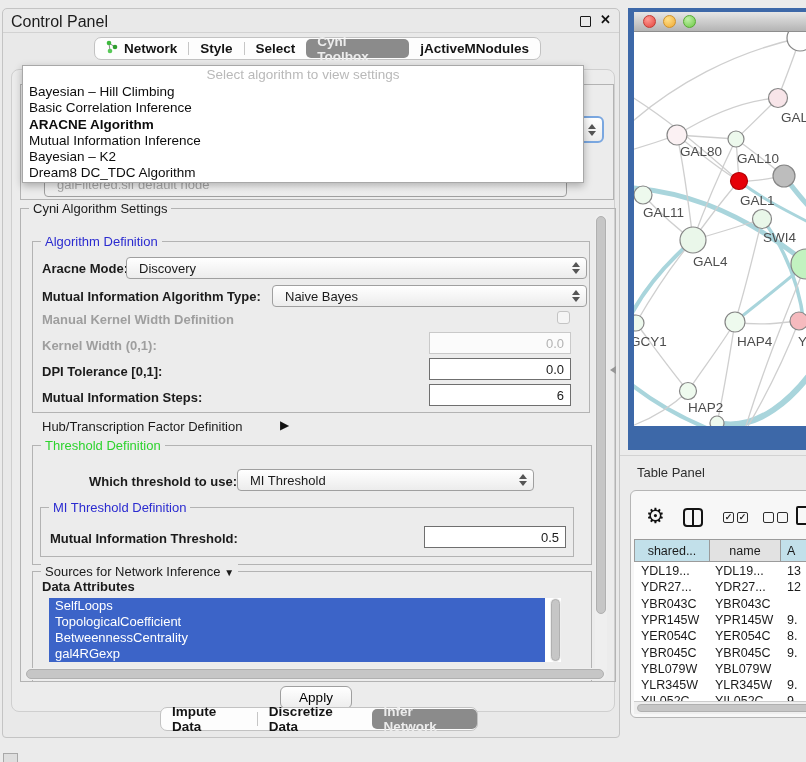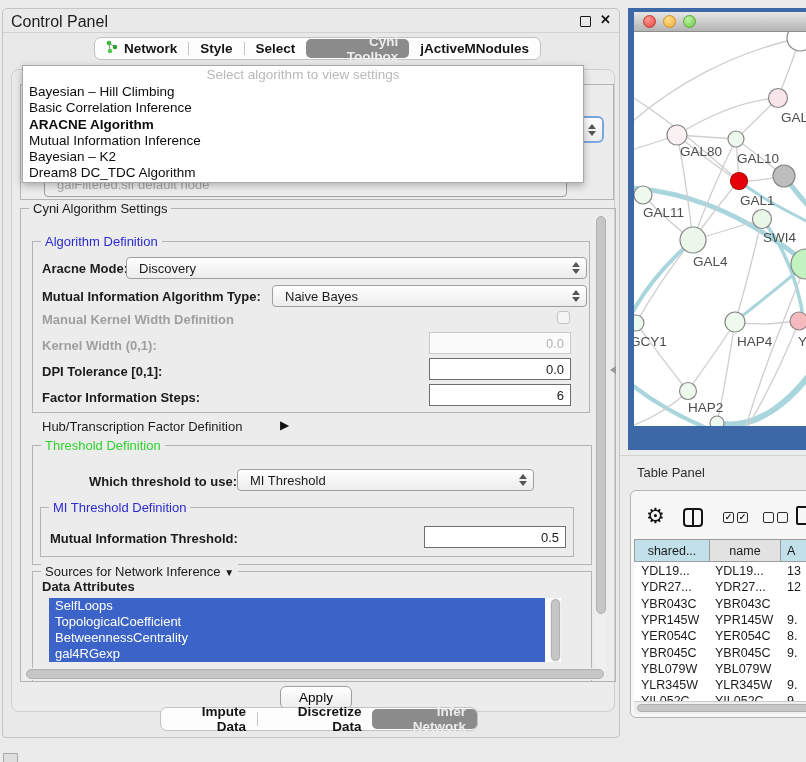--- a/index.html
+++ b/index.html
@@ -9,21 +9,21 @@
   
   .cp-window{position:absolute;left:2px;top:8px;width:618px;height:730px;background:#e9e9e9;
              border:1px solid #c4c4c4;border-radius:5px 5px 4px 4px;box-sizing:border-box;}
   .cp-titlebar{position:absolute;left:0;top:0;width:100%;height:23px;border-bottom:1px solid #d2d2d2;}
   .cp-title{position:absolute;left:8px;top:4px;font-size:16px;color:#1c1c1c;}
   .float-btn{position:absolute;right:28px;top:7px;width:9px;height:9px;border:1.5px solid #1a1a1a;border-radius:1px;}
   .close-btn{position:absolute;right:8px;top:3px;font-size:13px;font-weight:bold;color:#111;}
   
   .tabbar{position:absolute;background:#fdfdfd;border:1px solid #c2c2c2;border-radius:7px;
           display:flex;align-items:center;box-sizing:border-box;}
-  .tab{font-size:13.5px;font-weight:600;padding:0 11px;height:100%;display:flex;align-items:center;gap:5px;color:#141414;text-align:right;}
+  .tab{font-size:13.5px;font-weight:600;padding:0 11px;height:100%;display:flex;align-items:center;gap:5px;color:#141414;}
   .tab.sel{background:#8b8b8b;color:#ececec;border-radius:5px;height:calc(100% - 2px);}
   .tabsep{width:1px;height:62%;background:#c6c6c6;}
   
   .content-panel{position:absolute;left:8px;top:60px;width:604px;height:643px;background:#ececec;
                  border:1px solid #cfcfcf;border-radius:8px;box-sizing:border-box;}
   .grp{position:absolute;border:1px solid #b3b3b3;border-radius:0;box-sizing:border-box;}
   .legend{position:absolute;top:-8px;left:8px;background:#ececec;padding:0 4px;font-size:13px;white-space:nowrap;}
   .legend.blue{color:#2b2bd0;}
   .legend.green{color:#2ed32e;}
   .lbl{position:absolute;font-size:13px;white-space:nowrap;}
@@ -159,21 +159,21 @@
             <div class="tri-up"></div>
             <div class="tri-dn"></div>
           </div>
       </div>
       <div class="lbl b dis" style="left:30px;top:242px;">Manual Kernel Width Definition</div>
       <div class="chk" style="left:545px;top:241px;"></div>
       <div class="lbl b dis" style="left:30px;top:268px;">Kernel Width (0,1):</div>
       <div class="field disf" style="left:417px;top:262px;width:142px;height:22px;">0.0</div>
       <div class="lbl b" style="left:30px;top:294px;">DPI Tolerance [0,1]:</div>
       <div class="field" style="left:417px;top:288px;width:142px;height:22px;">0.0</div>
-      <div class="lbl b" style="left:30px;top:320px;">Factor Information Steps:</div>
+      <div class="lbl b" style="left:30px;top:320px;">Mutual Information Steps:</div>
       <div class="field" style="left:417px;top:314px;width:142px;height:22px;">6</div>
 
       <div class="lbl" style="left:30px;top:349px;">Hub/Transcription Factor Definition</div>
       <div class="lbl" style="left:268px;top:348px;font-size:12px;color:#111;">▶</div>
 
       <div class="grp" style="left:20px;top:375px;width:560px;height:120px;">
         <span class="legend green">Threshold Definition</span>
       </div>
       <div class="lbl b" style="left:77px;top:404px;">Which threshold to use:</div>
       <div class="combo" style="left:225px;top:399px;width:297px;height:22px;">

